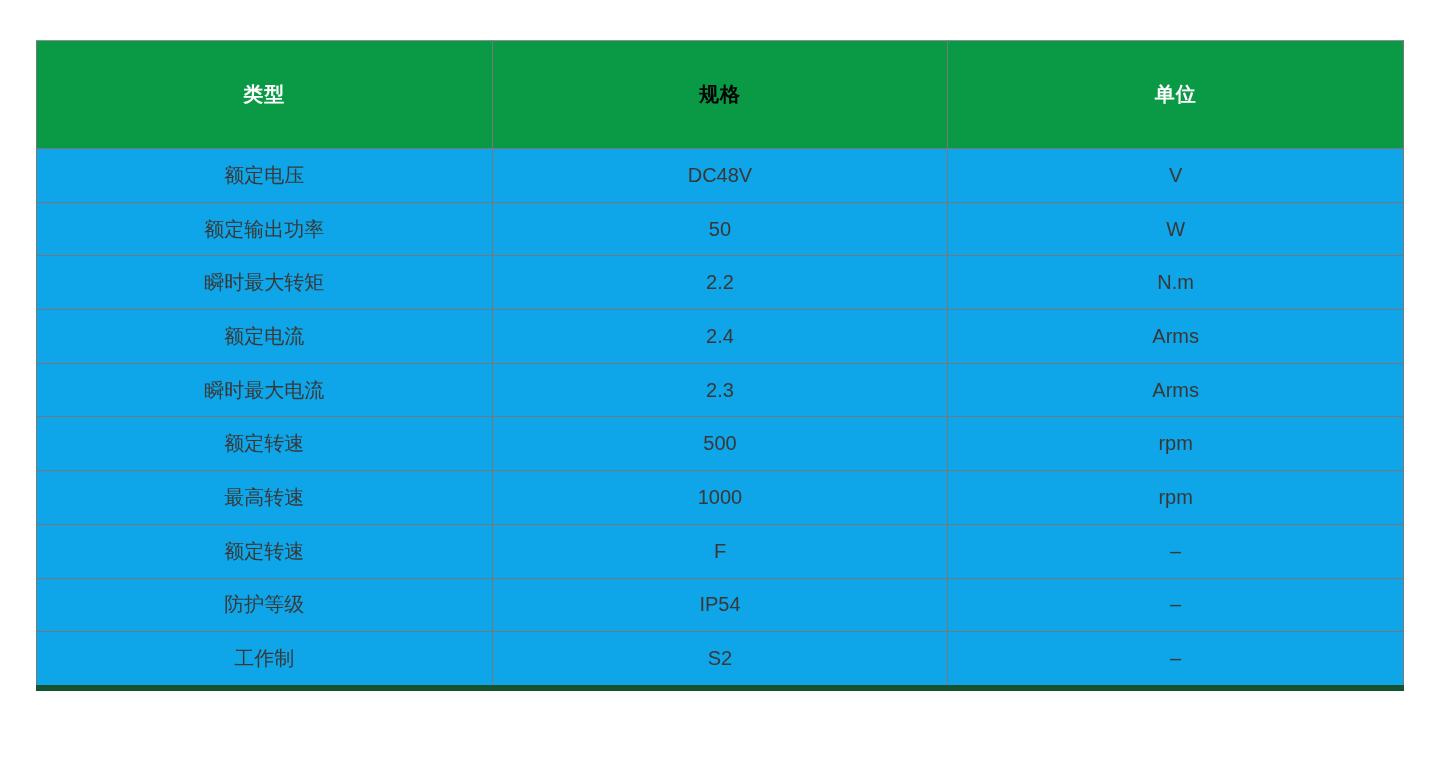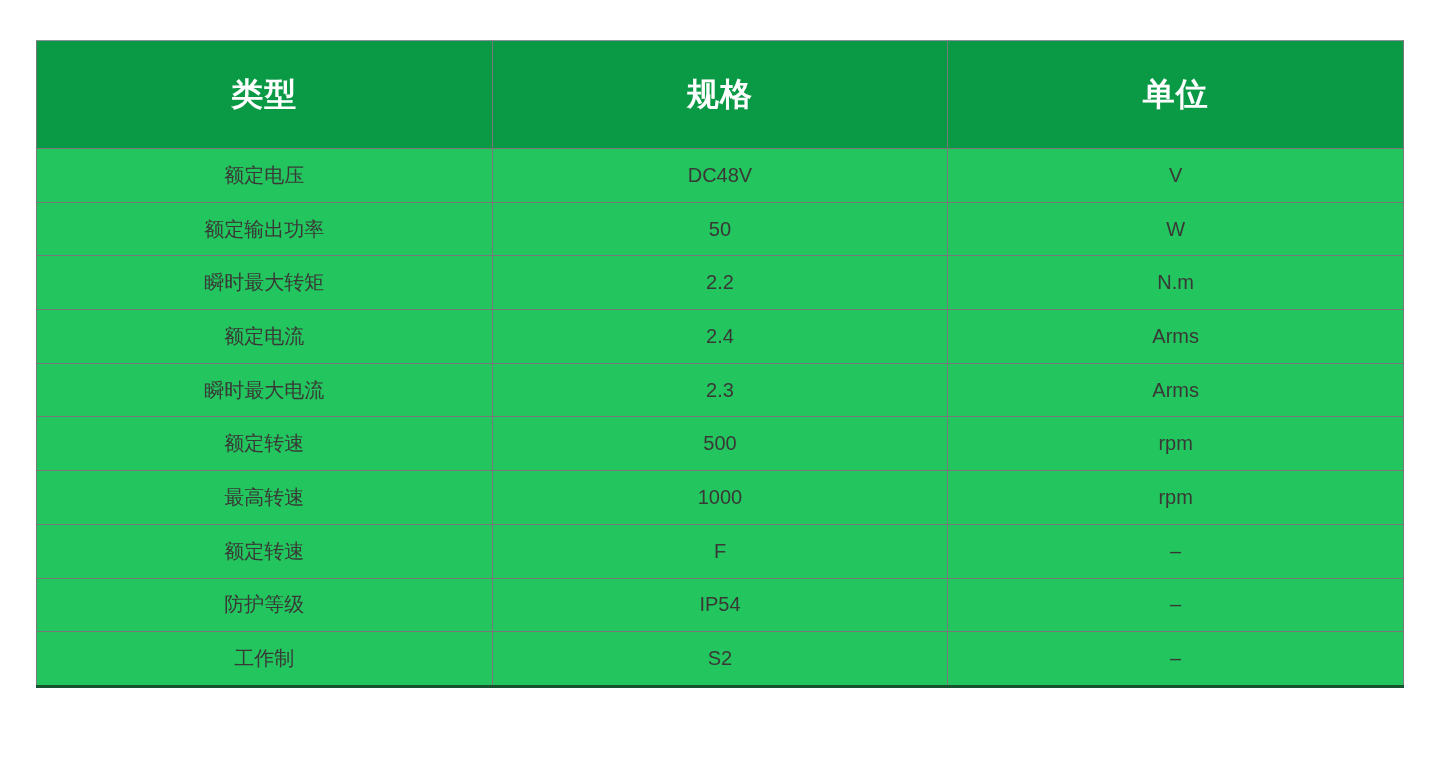--- a/index.html
+++ b/index.html
@@ -28,44 +28,44 @@
   table.spec-table td {
     border: 1px solid #787878;
     text-align: center;
     vertical-align: middle;
     padding: 0;
   }
   table.spec-table thead th {
     background: #0a9a45;
     color: #ffffff;
     height: 107px;
-    font-size: 32px;
+    font-size: 20px;
     font-weight: 600;
     letter-spacing: 1px;
     border-top: 1px solid #8a8f98;
   }
   table.spec-table tbody td {
     height: 52.7px;
     font-size: 20px;
     color: #3a3836;
-    background: #22c55e;
+    background: #0ea5e9;
   }
   table.spec-table tbody tr:last-child td {
-    border-bottom: 3px solid #14532d;
+    border-bottom: 6px solid #14532d;
   }
 </style>
 </head>
 <body>
 
 <div class="page">
   <table class="spec-table">
     <thead>
       <tr>
         <th style="background: rgb(10, 154, 69); color: rgb(255, 255, 255);">类型</th>
-        <th style="background: rgb(10, 154, 69); color: #ffffff;">规格</th>
+        <th style="background: rgb(10, 154, 69); color: #000000;">规格</th>
         <th style="background: rgb(10, 154, 69); color: #ffffff;">单位</th>
       </tr>
     </thead>
     <tbody>
   <tr>
     <td>额定电压</td>
     <td>DC48V</td>
     <td>V</td>
   </tr>
 

